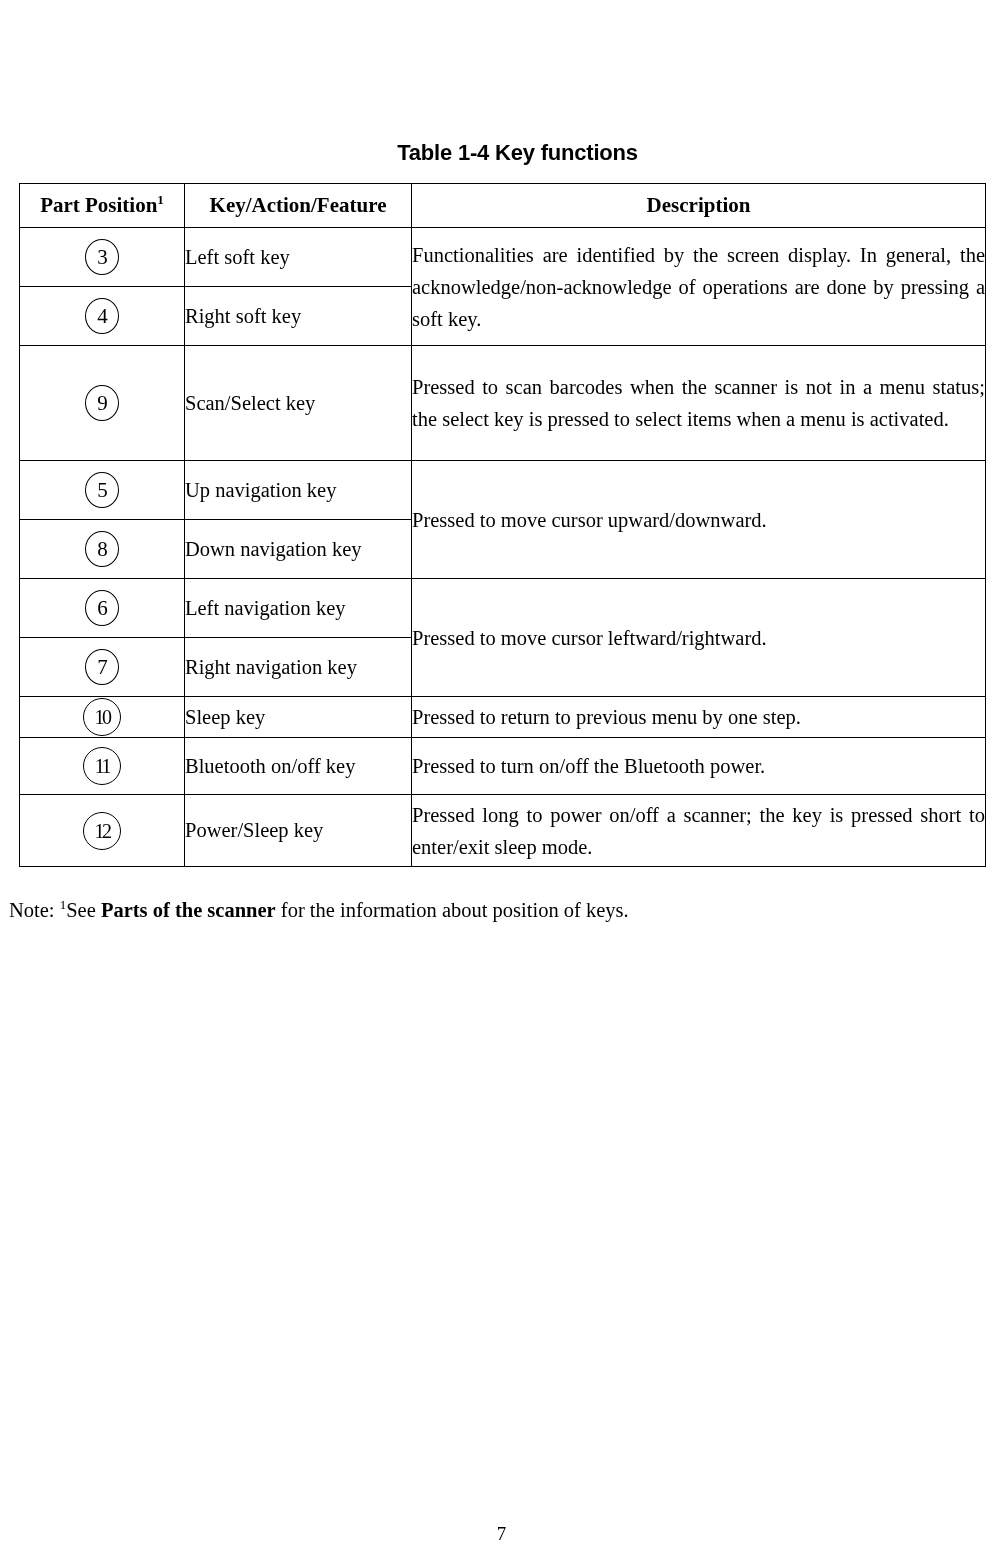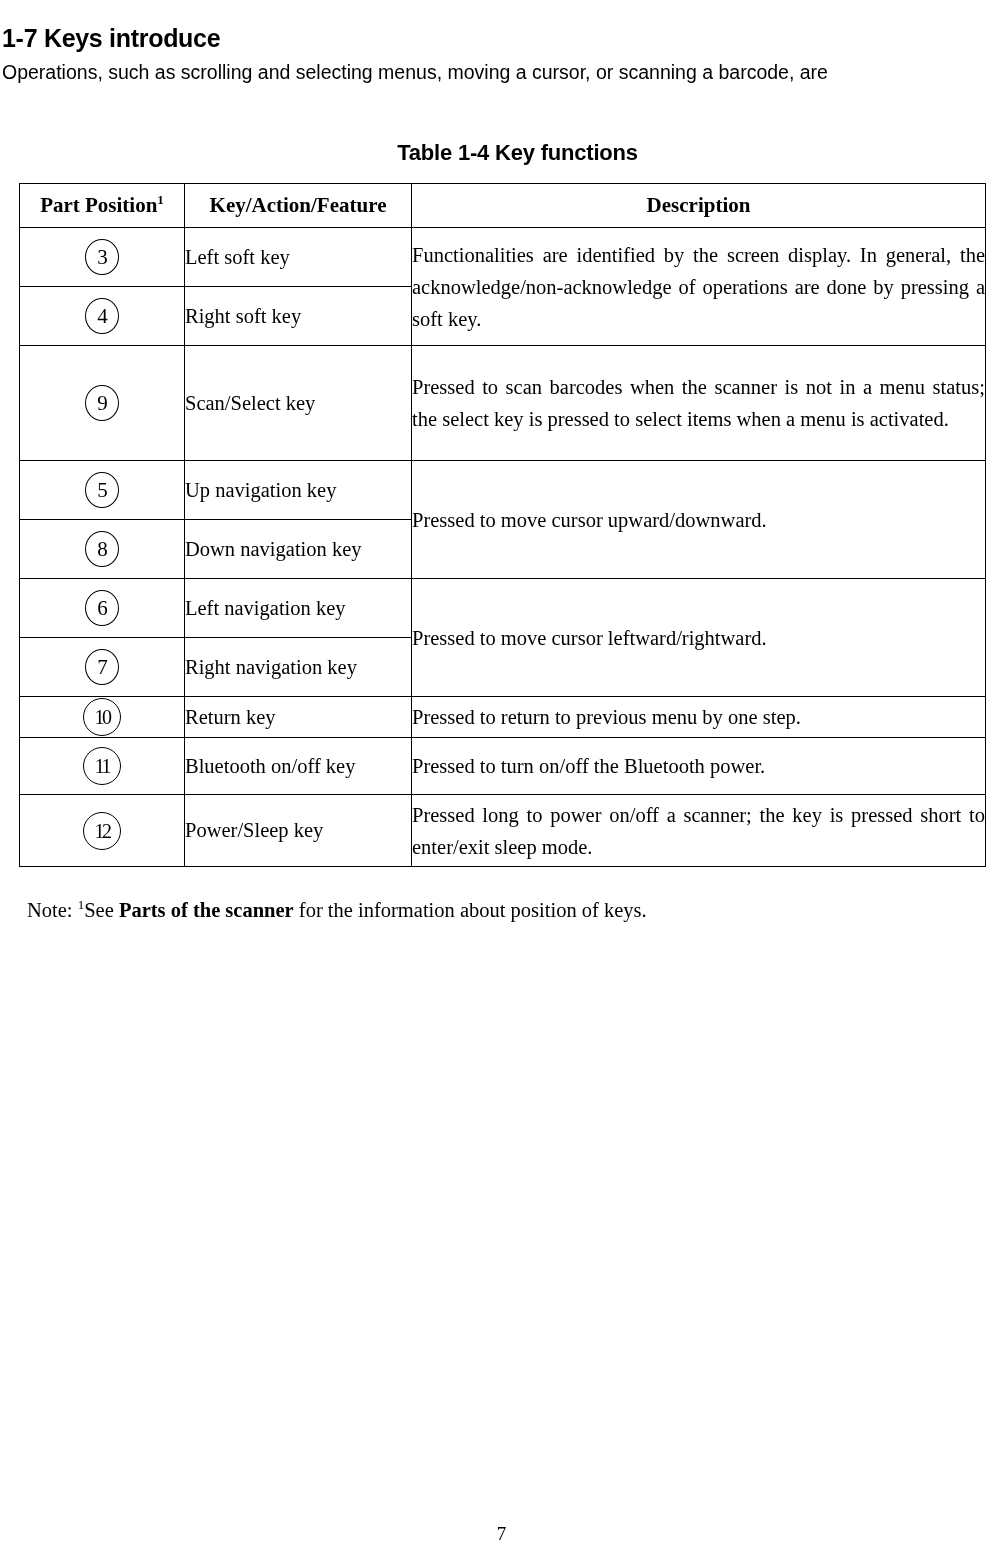--- a/index.html
+++ b/index.html
@@ -152,21 +152,21 @@
   .r-soft   { height: 59px; }
   .r-scan   { height: 115px; }
   .r-nav    { height: 59px; }
   .r-return { height: 41px; }
   .r-bt     { height: 57px; }
   .r-power  { height: 72px; }
 
   
   .table-note {
     position: absolute;
-    left: 27px;
+    left: 9px;
     top: 899px;
     font-size: 20.5px;
     white-space: nowrap;
   }
   .table-note .note-sup {
     font-size: 13px;
     vertical-align: super;
     line-height: 0;
   }
   .table-note .bold { font-weight: bold; }
@@ -179,24 +179,22 @@
     width: 1003px;
     text-align: center;
     font-size: 19px;
   }
 </style>
 </head>
 <body>
 
 <div class="page">
 
-  <h1 class="section-heading">1-7 Keys introduce</h1>
 
   <div class="intro-paragraph">
-    <div class="line">Operations, such as scrolling and selecting menus, moving a cursor, or scanning a barcode, are</div>
   </div>
 
   <div class="table-caption">Table 1-4 Key functions</div>
 
   <table class="key-table">
     <colgroup>
       <col class="col-pos">
       <col class="col-key">
       <col class="col-desc">
     </colgroup>
@@ -283,21 +281,21 @@
         <td class="cell-key">Right navigation key</td>
       </tr>
 
       <tr class="r-return">
         <td class="cell-pos">
           <span class="circled wide">
             <span class="ring"></span>
             <span class="num">10</span>
           </span>
         </td>
-        <td class="cell-key">Return key</td>
+        <td class="cell-key">Sleep key</td>
         <td class="cell-desc single-line">Pressed to return to previous menu by one step.</td>
       </tr>
 
       <tr class="r-bt">
         <td class="cell-pos">
           <span class="circled wide">
             <span class="ring"></span>
             <span class="num">11</span>
           </span>
         </td>

